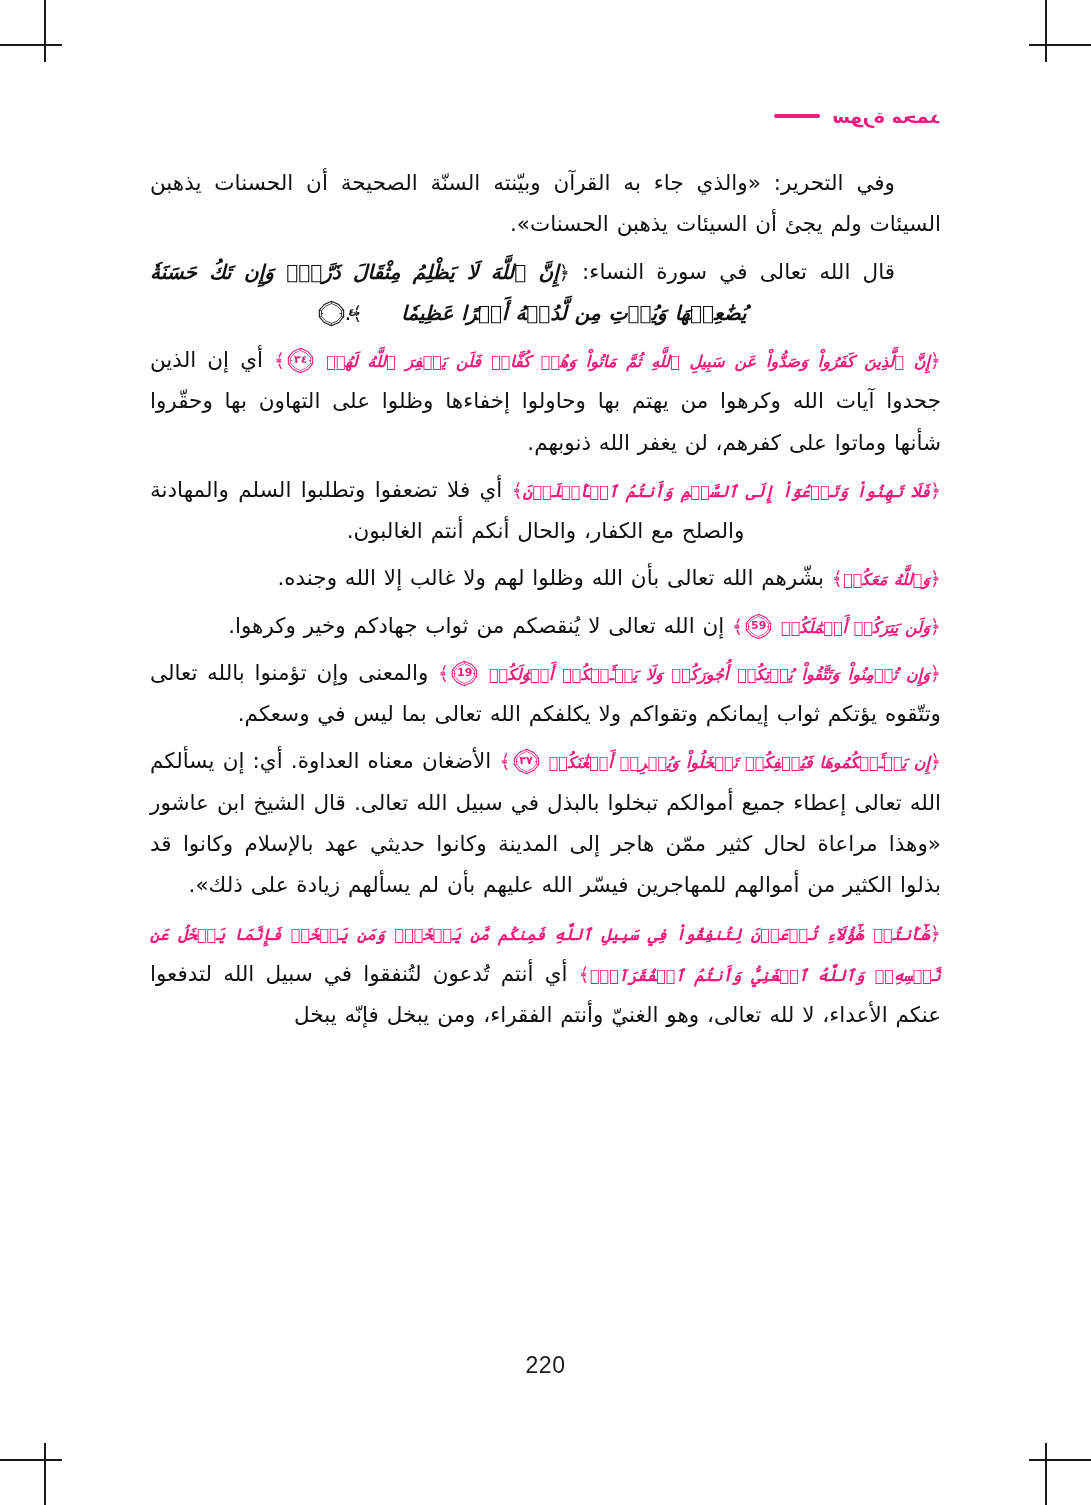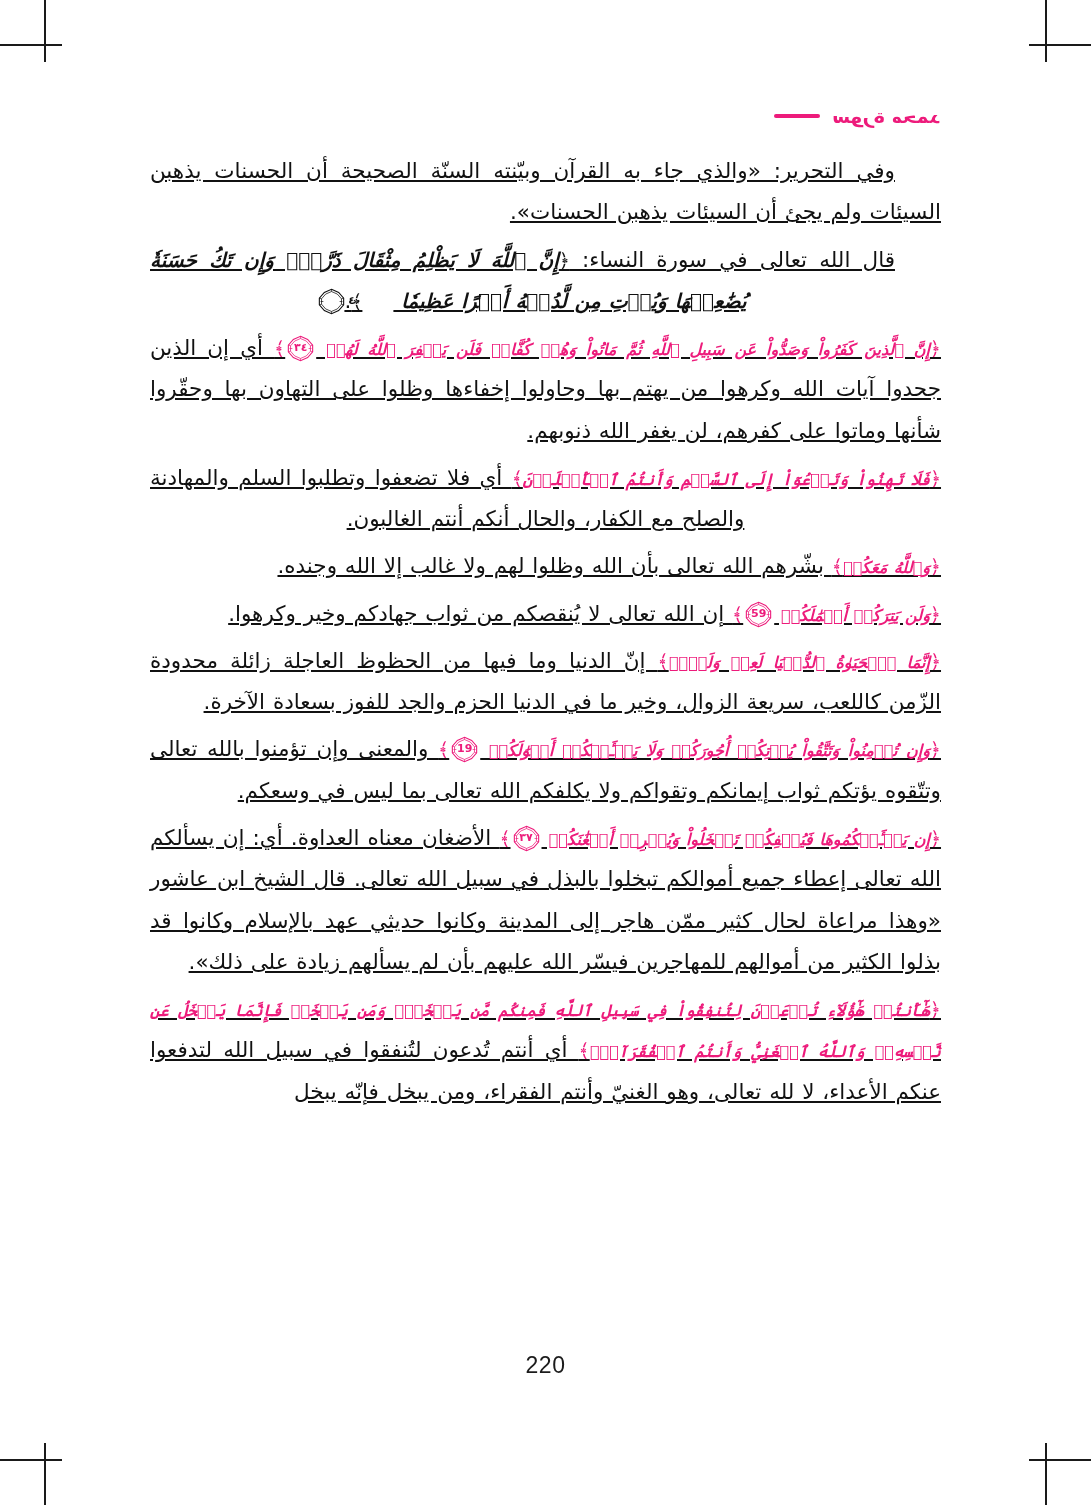--- a/index.html
+++ b/index.html
@@ -67,27 +67,26 @@
   .header-rule {
     width: 46px;
     height: 4px;
     background: #ED1B7B;
     border-radius: 2px;
     flex: 0 0 auto;
   }
 
   
   .body {
-    margin-top: 14px;
+    margin-top: 26px;
     direction: rtl;
     text-align: justify;
     text-align-last: center;
     color: #111111;
     font-family: "DejaVu Sans", "Liberation Sans", sans-serif;
-    text-decoration: underline;
   }
 
   .para {
     margin: 0 0 6px 0;
     font-size: 21.5px;
     line-height: 1.92;
     text-align: justify;
     text-align-last: right;
     word-spacing: 1px;
   }
@@ -201,21 +200,20 @@
               <path d="M6.4 16 L3.0 16 M25.6 16 L29.0 16" stroke-width="0.8"></path>
             </svg><span class="rosette-num">٣٤</span></span><span class="brk ayah">﴾</span><span class="cmt"> أي   إن الذين جحدوا آيات الله وكرهوا من يهتم بها وحاولوا إخفاءها وظلوا على التهاون بها وحقّروا شأنها وماتوا على كفرهم، لن يغفر الله ذنوبهم.</span></p>
         <p class="para center-last"><span class="brk ayah">﴿</span><span class="ayah">فَلَا تَهِنُواْ وَتَدۡعُوٓاْ إِلَى ٱلسَّلۡمِ وَأَنتُمُ ٱلۡأَعۡلَوۡنَ</span><span class="brk ayah">﴾</span><span class="cmt"> أي فلا تضعفوا وتطلبوا السلم والمهادنة والصلح مع الكفار، والحال أنكم أنتم الغالبون.</span></p>
         <p class="para"><span class="brk ayah">﴿</span><span class="ayah">وَٱللَّهُ مَعَكُمۡ</span><span class="brk ayah">﴾</span><span class="cmt"> بشّرهم الله تعالى بأن الله وظلوا لهم ولا غالب إلا الله وجنده.</span></p>
         <p class="para"><span class="brk ayah">﴿</span><span class="ayah">وَلَن يَتِرَكُمۡ أَعۡمَٰلَكُمۡ </span><span class="ayah-mark pink"><svg viewBox="0 0 32 32" width="27" height="27" fill="none" stroke="currentColor" stroke-width="1.3">
               <path d="M16 1.6 L24.5 5.2 L30.4 12 L30.4 20 L24.5 26.8 L16 30.4 L7.5 26.8 L1.6 20 L1.6 12 L7.5 5.2 Z"></path>
               <path d="M16 4.2 L22.9 7.2 L27.8 12.8 L27.8 19.2 L22.9 24.8 L16 27.8 L9.1 24.8 L4.2 19.2 L4.2 12.8 L9.1 7.2 Z" stroke-width="0.9"></path>
               <path d="M16 1.6 L16 4.2 M30.4 12 L27.8 12.8 M30.4 20 L27.8 19.2 M16 30.4 L16 27.8 M1.6 20 L4.2 19.2 M1.6 12 L4.2 12.8" stroke-width="0.8"></path>
               <path d="M6.4 16 L3.0 16 M25.6 16 L29.0 16" stroke-width="0.8"></path>
             </svg><span class="rosette-num">59</span></span><span class="brk ayah">﴾</span><span class="cmt"> إن الله تعالى لا يُنقصكم من ثواب جهادكم وخير وكرهوا.</span></p>
-        <p class="para"><span class="brk ayah">﴿</span><span class="ayah">إِنَّمَا ٱلۡحَيَوٰةُ ٱلدُّنۡيَا لَعِبٞ وَلَهۡوٞ</span><span class="brk ayah">﴾</span><span class="cmt"> إنّ الدنيا وما فيها من الحظوظ العاجلة زائلة محدودة الزّمن كاللعب، سريعة الزوال، وخير ما في الدنيا الحزم والجد للفوز بسعادة الآخرة.</span></p>
         <p class="para"><span class="brk ayah">﴿</span><span class="ayah">وَإِن تُؤۡمِنُواْ وَتَتَّقُواْ يُؤۡتِكُمۡ أُجُورَكُمۡ وَلَا يَسۡـَٔلۡكُمۡ أَمۡوَٰلَكُمۡ </span><span class="ayah-mark pink"><svg viewBox="0 0 32 32" width="27" height="27" fill="none" stroke="currentColor" stroke-width="1.3">
               <path d="M16 1.6 L24.5 5.2 L30.4 12 L30.4 20 L24.5 26.8 L16 30.4 L7.5 26.8 L1.6 20 L1.6 12 L7.5 5.2 Z"></path>
               <path d="M16 4.2 L22.9 7.2 L27.8 12.8 L27.8 19.2 L22.9 24.8 L16 27.8 L9.1 24.8 L4.2 19.2 L4.2 12.8 L9.1 7.2 Z" stroke-width="0.9"></path>
               <path d="M16 1.6 L16 4.2 M30.4 12 L27.8 12.8 M30.4 20 L27.8 19.2 M16 30.4 L16 27.8 M1.6 20 L4.2 19.2 M1.6 12 L4.2 12.8" stroke-width="0.8"></path>
               <path d="M6.4 16 L3.0 16 M25.6 16 L29.0 16" stroke-width="0.8"></path>
             </svg><span class="rosette-num">19</span></span><span class="brk ayah">﴾</span><span class="cmt"> والمعنى وإن تؤمنوا بالله تعالى وتتّقوه يؤتكم ثواب إيمانكم وتقواكم ولا يكلفكم الله تعالى بما ليس في وسعكم.</span></p>
         <p class="para"><span class="brk ayah">﴿</span><span class="ayah">إِن يَسۡـَٔلۡكُمُوهَا فَيُحۡفِكُمۡ تَبۡخَلُواْ وَيُخۡرِجۡ أَضۡغَٰنَكُمۡ </span><span class="ayah-mark pink"><svg viewBox="0 0 32 32" width="27" height="27" fill="none" stroke="currentColor" stroke-width="1.3">
               <path d="M16 1.6 L24.5 5.2 L30.4 12 L30.4 20 L24.5 26.8 L16 30.4 L7.5 26.8 L1.6 20 L1.6 12 L7.5 5.2 Z"></path>
               <path d="M16 4.2 L22.9 7.2 L27.8 12.8 L27.8 19.2 L22.9 24.8 L16 27.8 L9.1 24.8 L4.2 19.2 L4.2 12.8 L9.1 7.2 Z" stroke-width="0.9"></path>
               <path d="M16 1.6 L16 4.2 M30.4 12 L27.8 12.8 M30.4 20 L27.8 19.2 M16 30.4 L16 27.8 M1.6 20 L4.2 19.2 M1.6 12 L4.2 12.8" stroke-width="0.8"></path>

